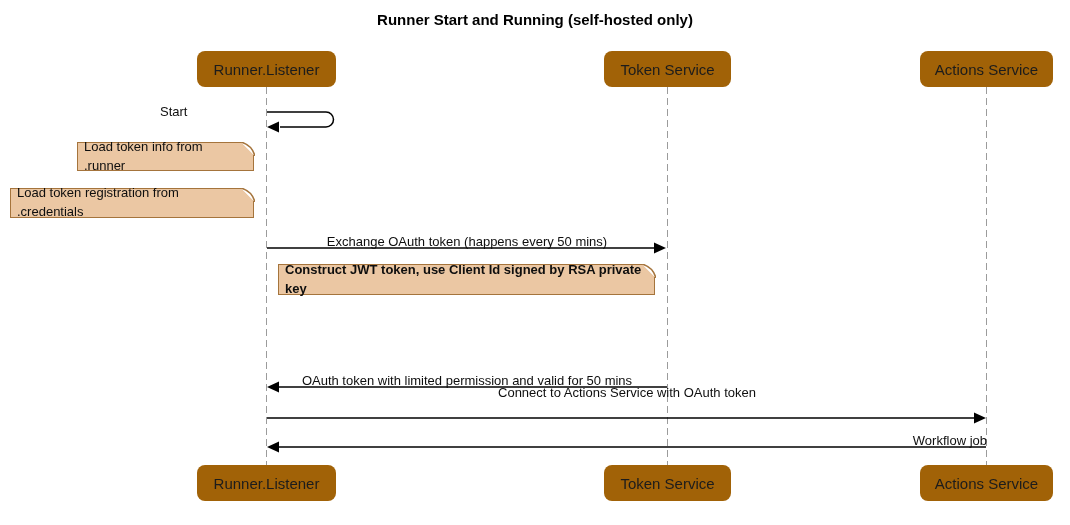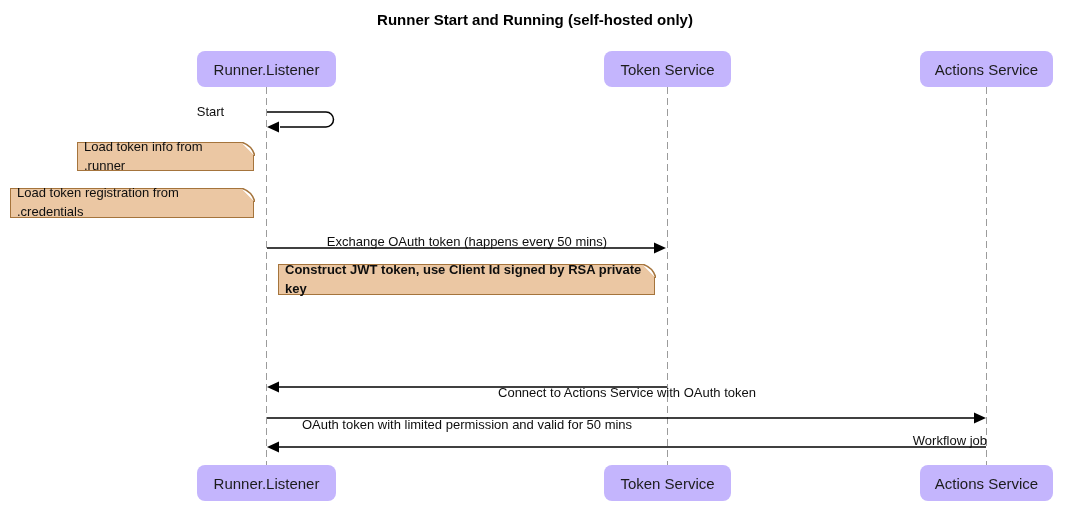--- a/index.html
+++ b/index.html
@@ -22,37 +22,37 @@
     left: 0; top: 11px;
     width: 1070px;
     text-align: center;
     font-size: 15px;
     font-weight: bold;
     color: #000000;
   }
   .participant {
     position: absolute;
     height: 36px;
-    background: #c4b5fd;
+    background: #a16207;
     border-radius: 8px;
     display: flex;
     align-items: center;
     justify-content: center;
     font-size: 15px;
     color: #1c1c1c;
     white-space: nowrap;
   }
   .msg-label {
     position: absolute;
     font-size: 13px;
     color: #0e0e0e;
     text-align: center;
     white-space: nowrap;
   }
-  .msg-label.right-align { text-align: center; }
+  .msg-label.right-align { text-align: left; }
   .note {
     position: absolute;
     background: #ebc7a3;
     border: 1.5px solid #a5743c;
     box-sizing: border-box;
     display: flex;
     align-items: center;
     padding: 0 6px;
     font-size: 13px;
     color: #0e0e0e;
@@ -114,21 +114,21 @@
   <div class="participant" style="left:197px; top:51px; width:139px;">Runner.Listener</div>
   <div class="participant" style="left:604px; top:51px; width:127px;">Token Service</div>
   <div class="participant" style="left:920px; top:51px; width:133px;">Actions Service</div>
 
   <div class="participant" style="left:197px; top:465px; width:139px;">Runner.Listener</div>
   <div class="participant" style="left:604px; top:465px; width:127px;">Token Service</div>
   <div class="participant" style="left:920px; top:465px; width:133px;">Actions Service</div>
 
   <div class="msg-label right-align" style="left:160px; top:104px; width:101px;">Start</div>
   <div class="msg-label" style="left:267px; top:234px; width:400px;">Exchange OAuth token (happens every 50 mins)</div>
-  <div class="msg-label" style="left:267px; top:373px; width:400px;margin-top:44px;">OAuth token with limited permission and valid for 50 mins</div>
+  <div class="msg-label" style="left:267px; top:373px; width:400px;">OAuth token with limited permission and valid for 50 mins</div>
   <div class="msg-label" style="left:267px; top:385px; width:720px;">Connect to Actions Service with OAuth token</div>
   <div class="msg-label" style="left:267px; top:433px; width:720px;text-align:right;">Workflow job</div>
 
   <div class="note" style="left:77px; top:142px; width:177px; height:29px;">
     <svg class="note-fold" width="14" height="14" viewBox="0 0 14 14">
       <path d="M0 0 L14 14 L14 0 Z" fill="#ffffff"></path>
       <path d="M0 0 C7 2 12 7 14 14" fill="#ffffff" stroke="#a5743c" stroke-width="1.5"></path>
     </svg>
     <div class="note-text">Load token info from .runner</div>
   </div>

